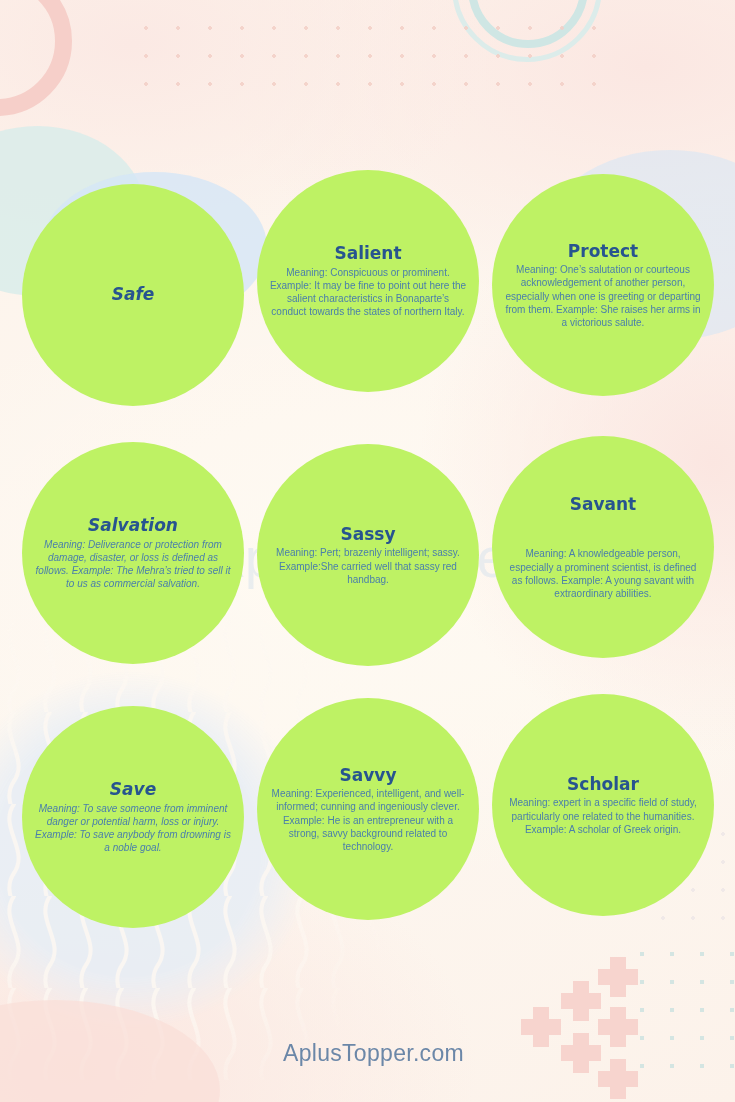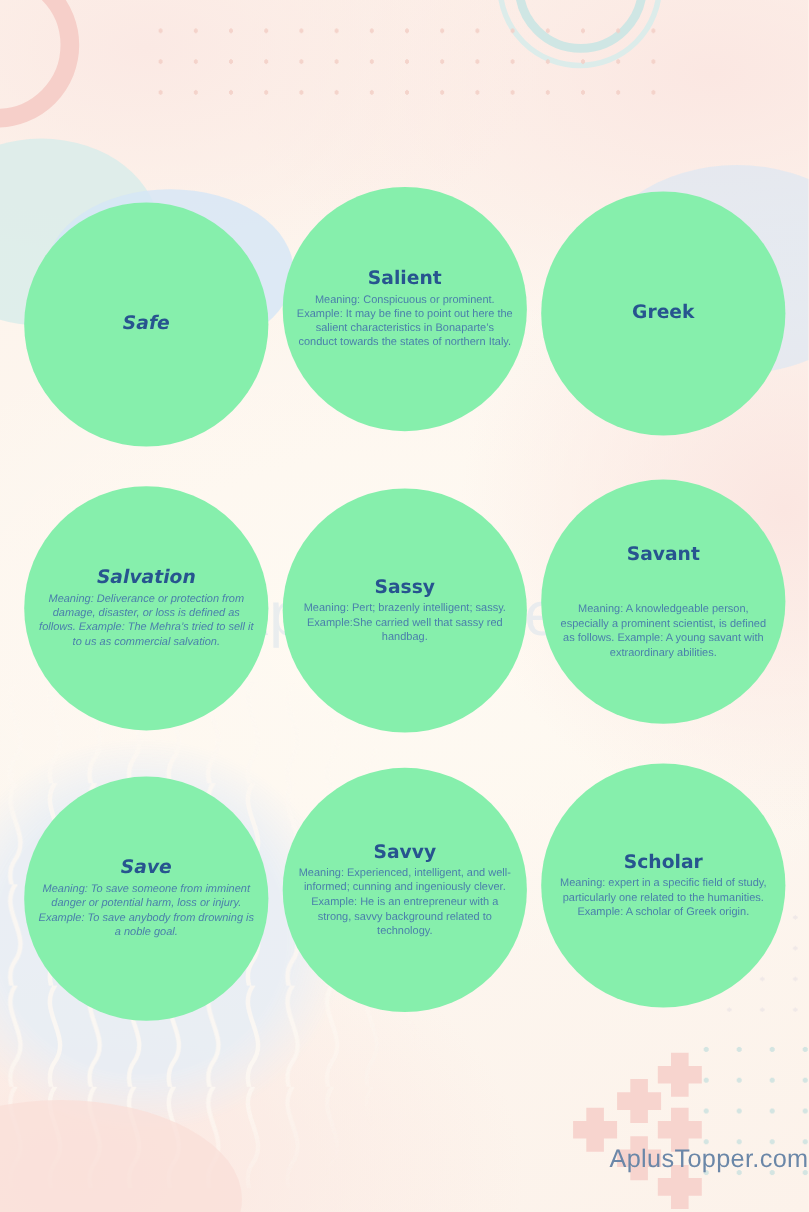--- a/index.html
+++ b/index.html
@@ -124,21 +124,21 @@
   .row {
     position:relative;
     height:262px;
   }
 
   .circle {
     position:absolute;
     width:222px;
     height:222px;
     border-radius:50%;
-    background:#86efac;
+    background:#bef264;
     display:flex;
     flex-direction:column;
     align-items:center;
     justify-content:center;
     text-align:center;
     padding:6px 12px;
   }
   .circle.c0 { left:22px;font-style:italic; }
   .circle.c1 { left:257px; }
   .circle.c2 { left:492px; }
@@ -166,21 +166,21 @@
     font-family:"Liberation Sans", sans-serif;
     font-size:10px;
     line-height:1.32;
     color:#4a7fab;
     max-width:208px;
   }
 
   .footer {
     position:absolute;
     left:0; right:0; top:1040px;
-    text-align:right;
+    text-align:center;
     font-family:"Liberation Sans", sans-serif;
     font-size:23px;
     color:#6b87a8;
     letter-spacing:.3px;
     margin-left:12px;
   }
 </style>
 </head>
 <body>
 
@@ -238,21 +238,22 @@
 
     <div class="row r1">
       <div class="circle c0">
         <div class="word">Safe</div>
       </div>
       <div class="circle c1">
         <div class="word">Salient</div>
         <div class="body-text">Meaning: Conspicuous or prominent. Example: It may be fine to point out here the salient characteristics in Bonaparte’s conduct towards the states of northern Italy.</div>
       </div>
       <div class="circle c2">
-        <div class="word">Greek</div>
+        <div class="word">Protect</div>
+        <div class="body-text">Meaning: One’s salutation or courteous acknowledgement of another person, especially when one is greeting or departing from them. Example: She raises her arms in a victorious salute.</div>
       </div>
     </div>
 
     <div class="row r2">
       <div class="circle c0">
         <div class="word">Salvation</div>
         <div class="body-text">Meaning: Deliverance or protection from damage, disaster, or loss is defined as follows. Example: The Mehra’s tried to sell it to us as commercial salvation.</div>
       </div>
       <div class="circle c1">
         <div class="word">Sassy</div>

